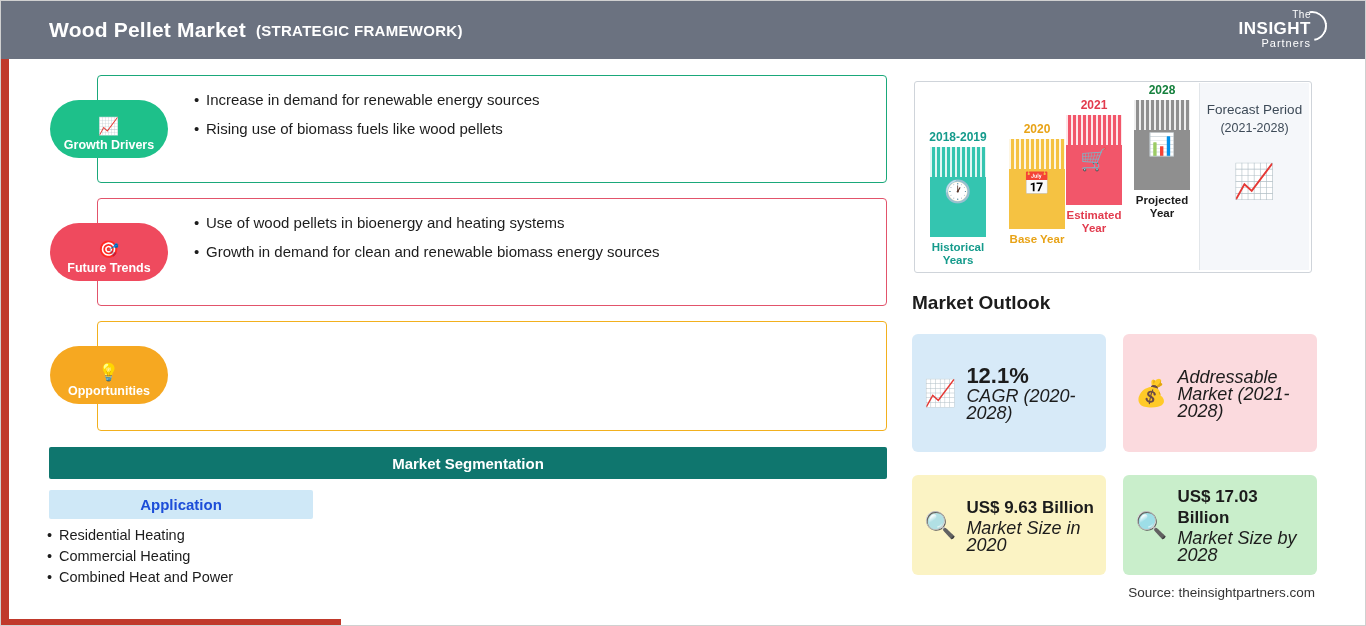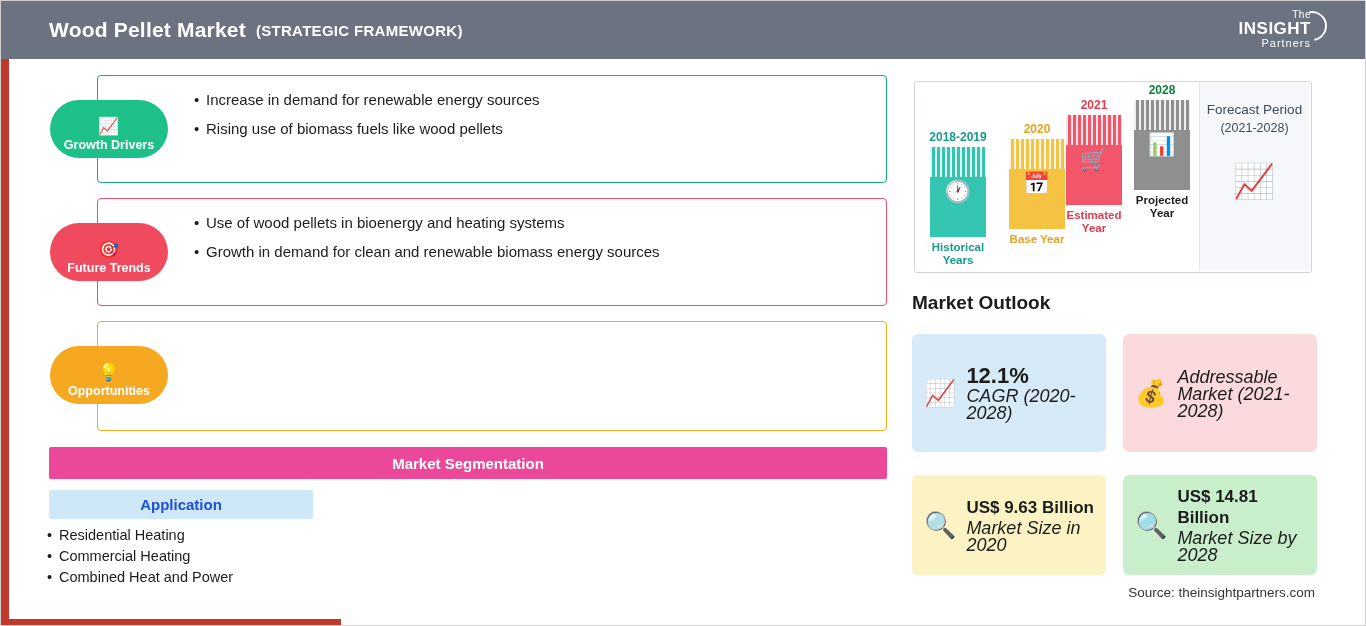--- a/index.html
+++ b/index.html
@@ -143,21 +143,21 @@
   #row-opps  { top: 320px; height: 110px; border: 1px solid #f2b01e; }
   #row-opps .pill { top: 24px; background: #f6a821; }
 
   
   #seg-bar {
     position: absolute;
     left: 48px;
     top: 446px;
     width: 838px;
     height: 32px;
-    background: #ec4899;
+    background: #0f766e;
     color: #ffffff;
     font-size: 15px;
     font-weight: bold;
     display: flex;
     align-items: center;
     justify-content: center;
     border-radius: 2px;
   }
   #seg-app-chip {
     position: absolute;
@@ -453,20 +453,20 @@
     <div class="stat-icon">🔍</div>
     <div class="stat-text">
       <div class="stat-value">US$ 9.63 Billion</div>
       <div class="stat-label">Market Size in 2020</div>
     </div>
   </div>
 
   <div class="stat" id="stat-2028">
     <div class="stat-icon">🔍</div>
     <div class="stat-text">
-      <div class="stat-value">US$ 14.81 Billion</div>
+      <div class="stat-value">US$ 17.03 Billion</div>
       <div class="stat-label">Market Size by 2028</div>
     </div>
   </div>
 
   <div id="source">Source: theinsightpartners.com</div>
 
 </div>
 
 </body></html>

